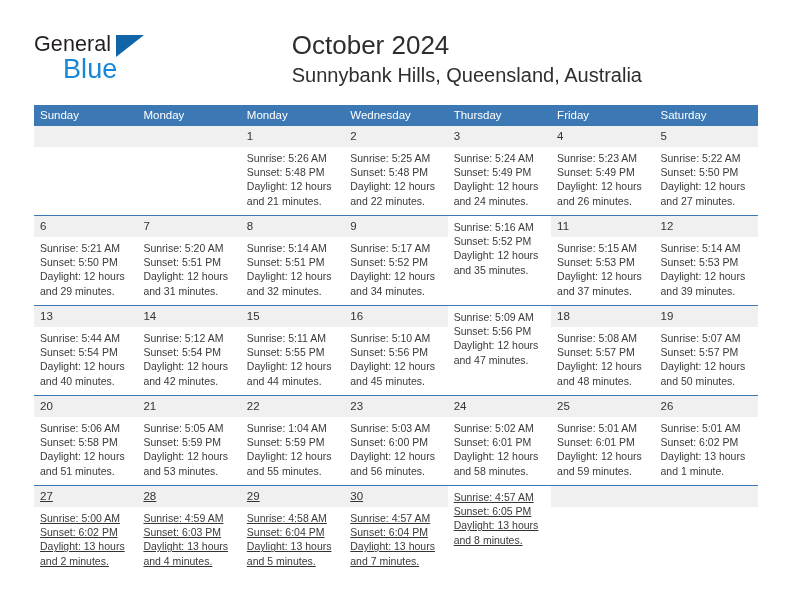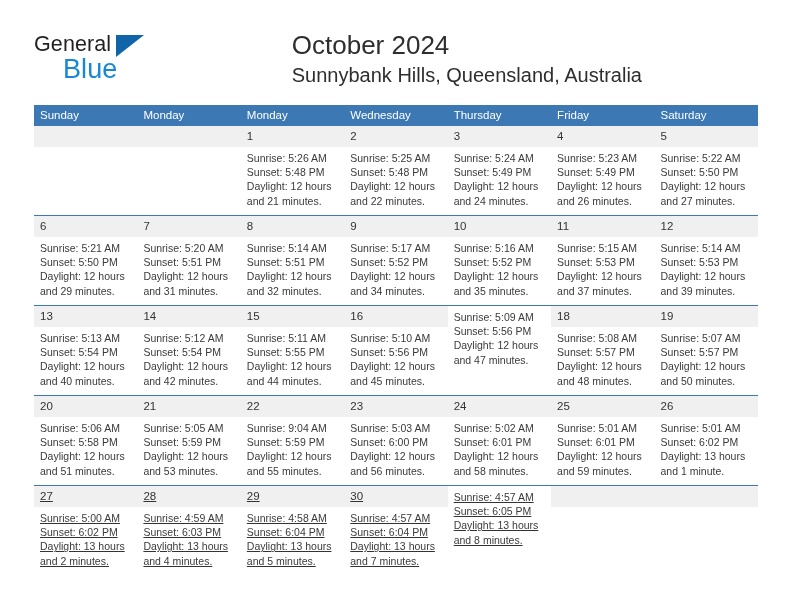--- a/index.html
+++ b/index.html
@@ -254,21 +254,20 @@
           <div class="day-cell">
             <div class="day-number">9</div>
             <div class="day-info">
               <div>Sunrise: 5:17 AM</div>
               <div>Sunset: 5:52 PM</div>
               <div>Daylight: 12 hours</div>
               <div>and 34 minutes.</div>
             </div>
           </div>
           <div class="day-cell">
-            <div class="day-number">10</div>
             <div class="day-info">
               <div>Sunrise: 5:16 AM</div>
               <div>Sunset: 5:52 PM</div>
               <div>Daylight: 12 hours</div>
               <div>and 35 minutes.</div>
             </div>
           </div>
           <div class="day-cell">
             <div class="day-number">11</div>
             <div class="day-info">
@@ -285,21 +284,21 @@
               <div>Sunset: 5:53 PM</div>
               <div>Daylight: 12 hours</div>
               <div>and 39 minutes.</div>
             </div>
           </div>
         </div>
         <div class="week">
           <div class="day-cell">
             <div class="day-number">13</div>
             <div class="day-info">
-              <div>Sunrise: 5:13 AM</div>
+              <div>Sunrise: 5:44 AM</div>
               <div>Sunset: 5:54 PM</div>
               <div>Daylight: 12 hours</div>
               <div>and 40 minutes.</div>
             </div>
           </div>
           <div class="day-cell">
             <div class="day-number">14</div>
             <div class="day-info">
               <div>Sunrise: 5:12 AM</div>
               <div>Sunset: 5:54 PM</div>
@@ -367,21 +366,21 @@
             <div class="day-info">
               <div>Sunrise: 5:05 AM</div>
               <div>Sunset: 5:59 PM</div>
               <div>Daylight: 12 hours</div>
               <div>and 53 minutes.</div>
             </div>
           </div>
           <div class="day-cell">
             <div class="day-number">22</div>
             <div class="day-info">
-              <div>Sunrise: 9:04 AM</div>
+              <div>Sunrise: 1:04 AM</div>
               <div>Sunset: 5:59 PM</div>
               <div>Daylight: 12 hours</div>
               <div>and 55 minutes.</div>
             </div>
           </div>
           <div class="day-cell">
             <div class="day-number">23</div>
             <div class="day-info">
               <div>Sunrise: 5:03 AM</div>
               <div>Sunset: 6:00 PM</div>

